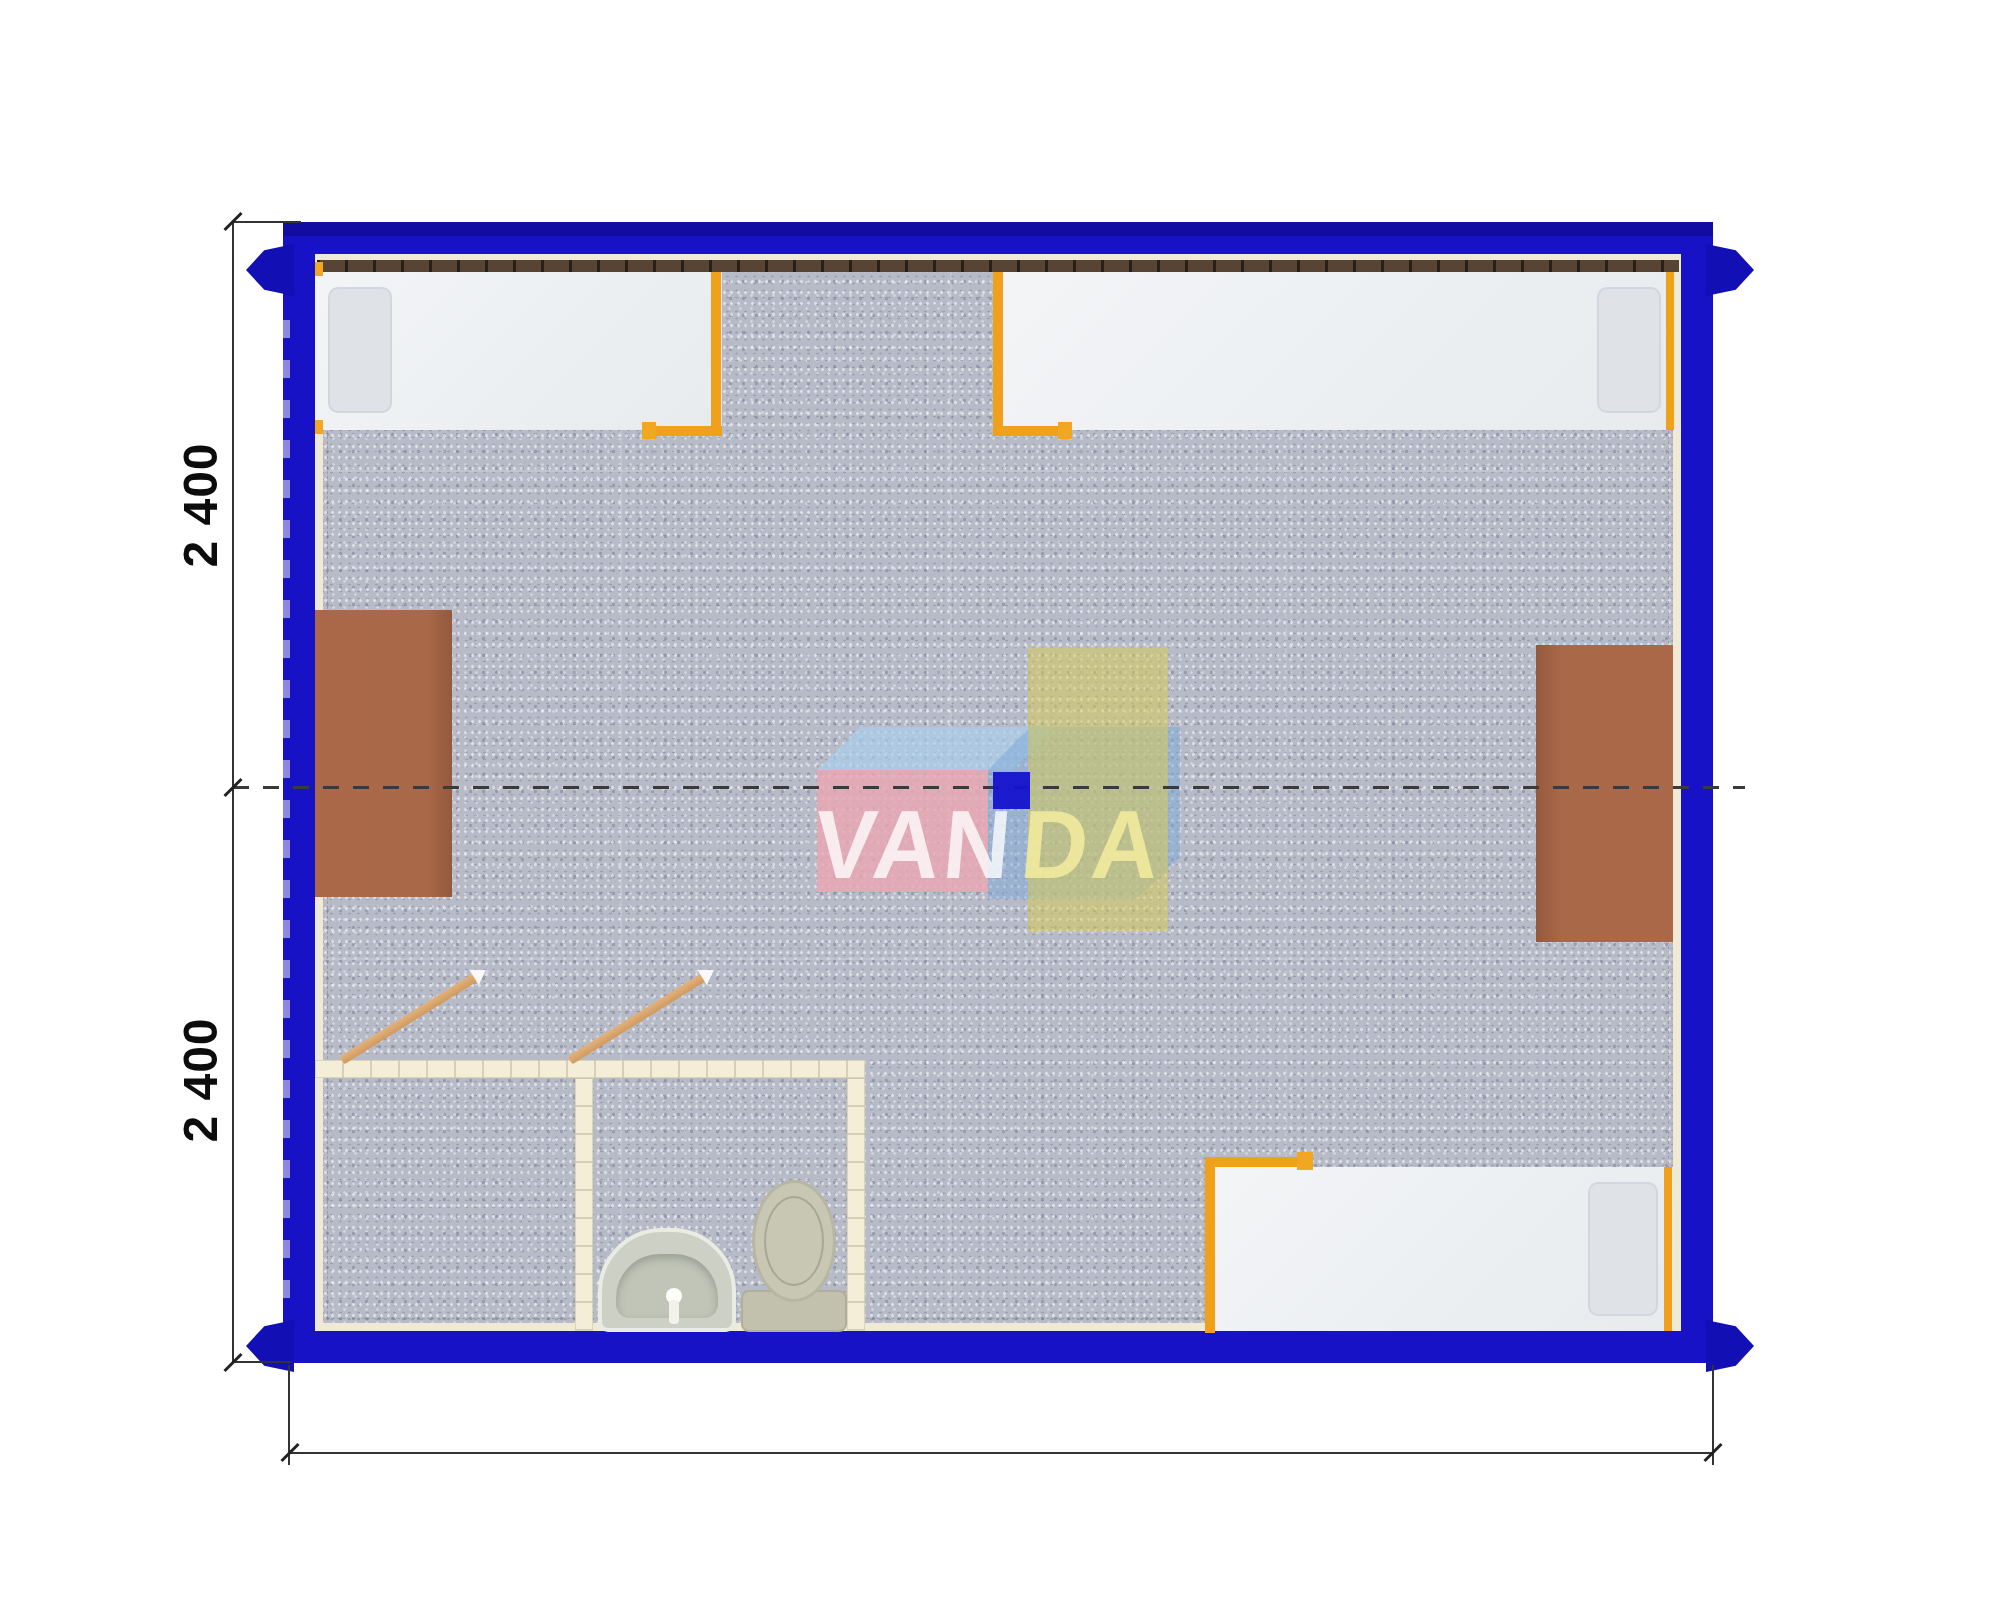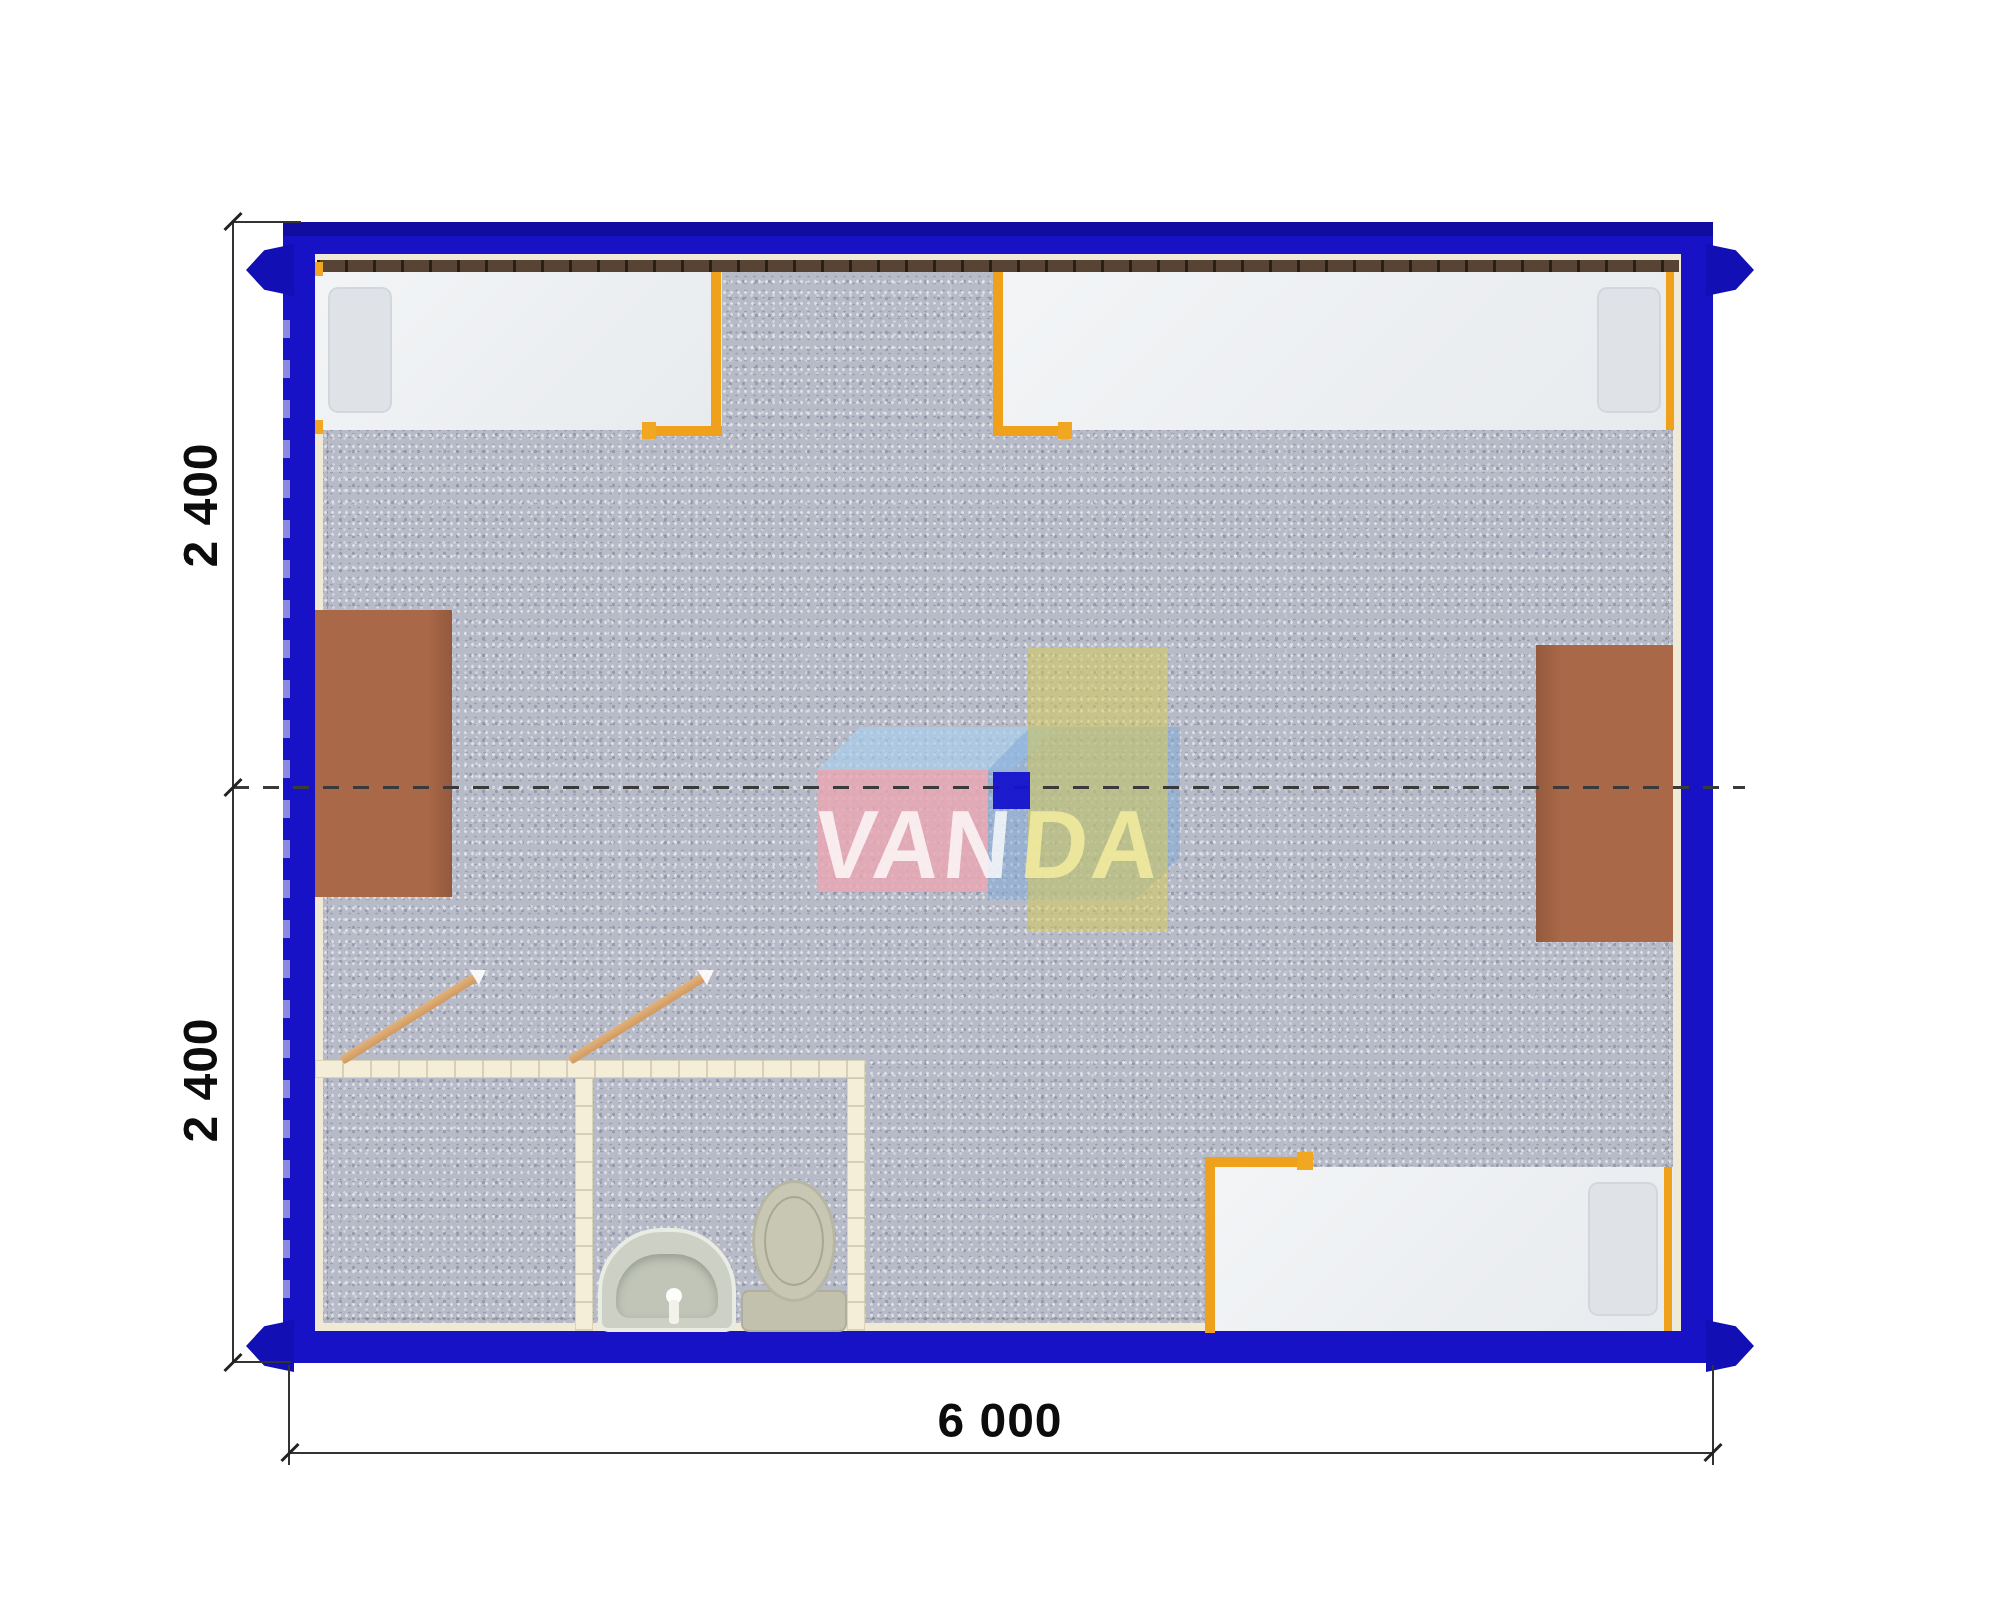--- a/index.html
+++ b/index.html
@@ -224,15 +224,14 @@
   <span class="tick" style="left:221px;top:786px"></span>
   <span class="tick" style="left:221px;top:1361px"></span>
   <div class="abs dim-label rot" style="left:100px;top:455px;width:200px;height:100px">2 400</div>
   <div class="abs dim-label rot" style="left:100px;top:1030px;width:200px;height:100px">2 400</div>
 
   <div class="abs dim" style="left:290px;top:1452px;width:1424px;height:2px"></div>
   <div class="abs dim" style="left:288px;top:1365px;width:2px;height:100px"></div>
   <div class="abs dim" style="left:1712px;top:1365px;width:2px;height:100px"></div>
   <span class="tick" style="left:278px;top:1451px"></span>
   <span class="tick" style="left:1701px;top:1451px"></span>
-  <div class="abs dim-label" style="left:880px;top:1392px;width:240px;height:56px">6 000</div>
 
 </div>
 
 </body></html>

